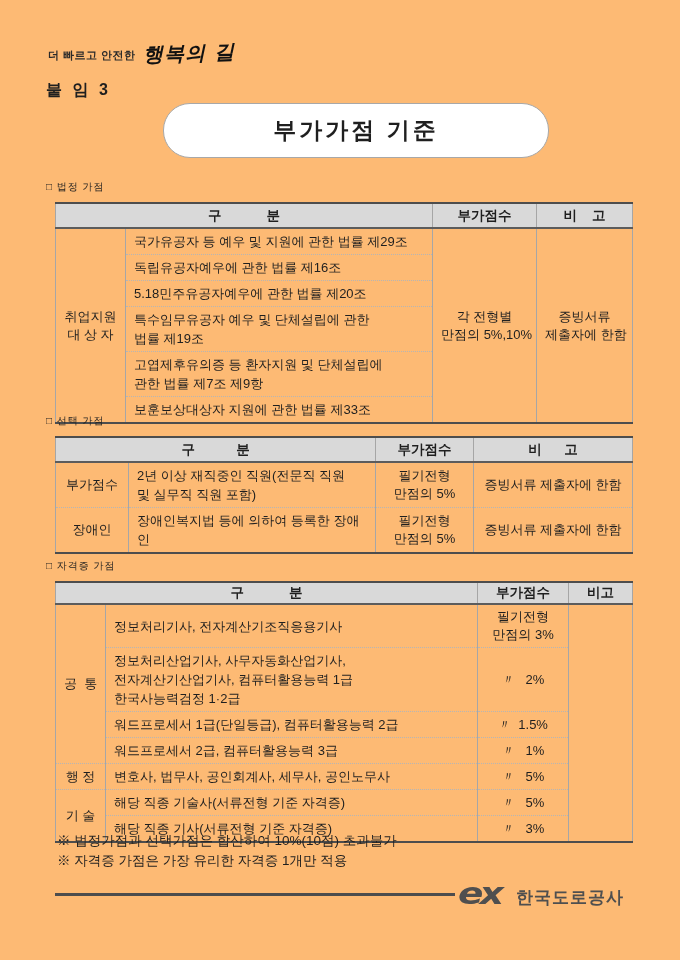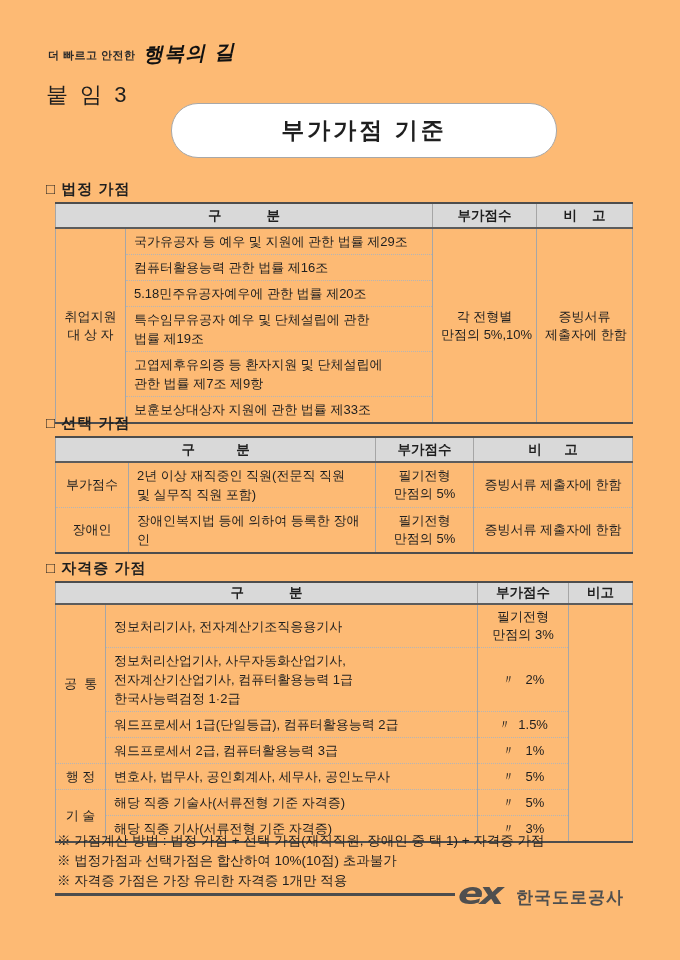--- a/index.html
+++ b/index.html
@@ -9,29 +9,29 @@
     background:#fdba74; overflow:hidden;
     font-family:"Liberation Sans", sans-serif; color:#1f1f1f;
   }
   
   .slogan { position:absolute; left:48px; top:40px; display:flex; align-items:flex-end; gap:7px; }
   .slogan-prefix { font-size:11px; font-weight:bold; color:#2a2a2a; padding-bottom:4px; letter-spacing:0.5px; }
   .slogan-script {
     font-family:"DejaVu Serif", serif; font-style:italic; font-weight:bold;
     font-size:20px; transform:rotate(-2deg); letter-spacing:1px; color:#111;
   }
-  .attachment { position:absolute; left:46px; top:80px; font-size:22px; font-weight:normal; letter-spacing:3px; }
+  .attachment { position:absolute; left:46px; top:80px; font-size:16px; font-weight:bold; letter-spacing:3px; }
   .title-box {
-    position:absolute; left:171px; top:103px; width:384px; height:53px;
+    position:absolute; left:163px; top:103px; width:384px; height:53px;
     border:1px solid #a8a8a8; border-radius:27px;
     display:flex; align-items:center; justify-content:center;
     font-size:23px; font-weight:bold; letter-spacing:3px; background:#fff;
   }
   
-  .sec-heading { position:absolute; font-size:15px; font-weight:bold; letter-spacing:1px; white-space:pre; }
+  .sec-heading { position:absolute; font-size:10px; font-weight:normal; letter-spacing:1px; white-space:pre; }
   .sec1-h { left:46px; top:180px; }
   .sec2-h { left:46px; top:414px; }
   .sec3-h { left:46px; top:559px; }
   
   table.doc-table {
     position:absolute; left:55px; width:577px;
     border-collapse:collapse; table-layout:fixed;
     font-size:13px; color:#1f1f1f;
     border-top:2px solid #4d4d4d; border-bottom:2px solid #4d4d4d;
     border-left:1px solid #a6a6a6; border-right:1px solid #a6a6a6;
@@ -93,21 +93,21 @@
     <tr class="h25">
       <td class="cell-c" rowspan="6">취업지원
 대 상 자</td>
       <td class="cell-l bl rb">국가유공자 등 예우 및 지원에 관한 법률 제29조</td>
       <td class="cell-c bl" rowspan="6">각 전형별
 만점의 5%,10%</td>
       <td class="cell-c bl" rowspan="6">증빙서류
 제출자에 한함</td>
     </tr>
     <tr class="h24">
-      <td class="cell-l bl rb">컴퓨터활용능력 관한 법률 제16조</td>
+      <td class="cell-l bl rb">독립유공자예우에 관한 법률 제16조</td>
     </tr>
     <tr class="h23">
       <td class="cell-l bl rb">5.18민주유공자예우에 관한 법률 제20조</td>
     </tr>
     <tr class="h41">
       <td class="cell-l bl rb">특수임무유공자 예우 및 단체설립에 관한
 법률 제19조</td>
     </tr>
     <tr class="h40">
       <td class="cell-l bl rb">고엽제후유의증 등 환자지원 및 단체설립에
@@ -199,21 +199,20 @@
       <td class="cell-c bl rb">〃   5%</td>
     </tr>
     <tr class="h23">
       <td class="cell-l bl">해당 직종 기사(서류전형 기준 자격증)</td>
       <td class="cell-c bl">〃   3%</td>
     </tr>
   </tbody>
     </table>
 
   <div class="notes">
-    <div class="note-line">※ 가점계산 방법 : 법정 가점 + 선택 가점(재직직원, 장애인 중 택 1) + 자격증 가점</div>
     <div class="note-line">※ 법정가점과 선택가점은 합산하여 10%(10점) 초과불가</div>
     <div class="note-line">※ 자격증 가점은 가장 유리한 자격증 1개만 적용</div>
   </div>
 
   <div class="footer-rule"></div>
   <div class="footer-logo">ex</div>
   <div class="footer-org">한국도로공사</div>
 
 </div>
 

